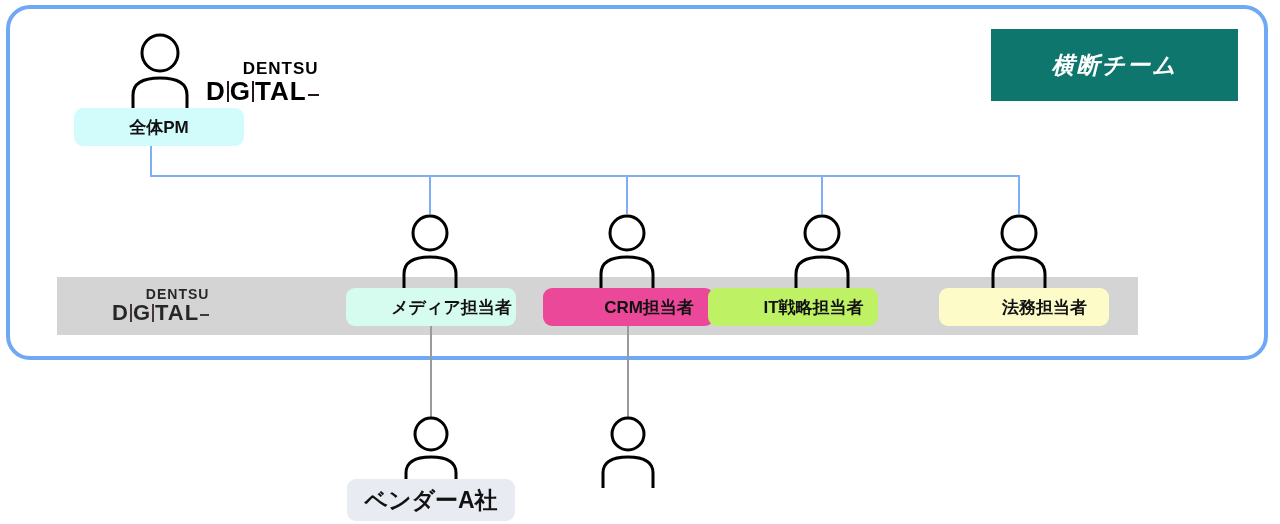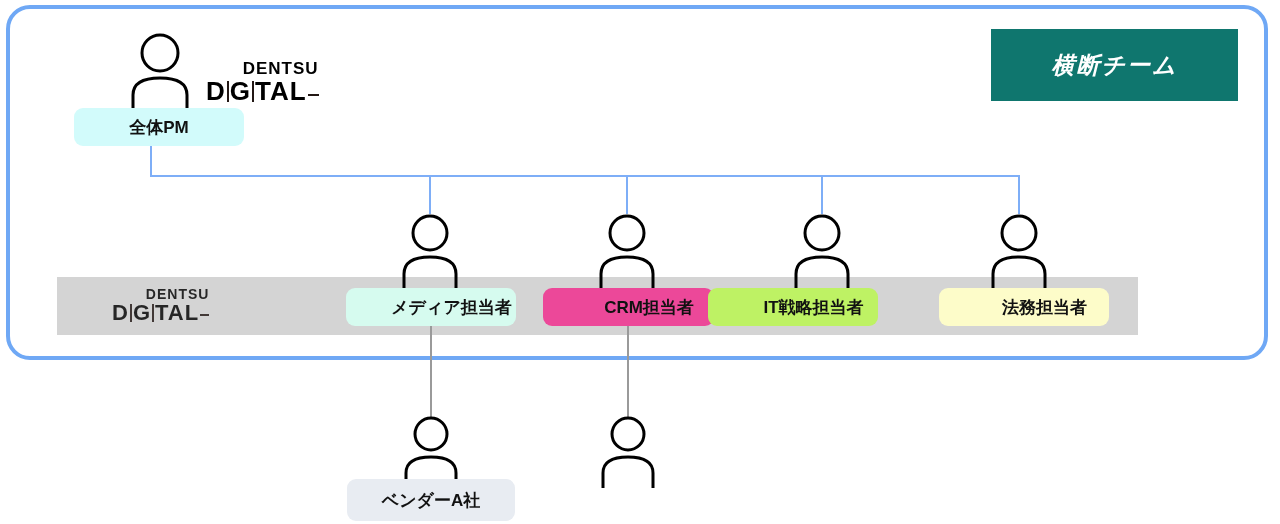--- a/index.html
+++ b/index.html
@@ -86,21 +86,21 @@
     top: 288px;
     height: 38px;
     font-size: 17px;
     padding-left: 41px;
   }
   .nodebox.vendor {
     top: 479px;
     height: 42px;
     width: 168px;
     background: #e8ecf2;
-    font-size: 17px;
+    font-size: 23px;
   }
   
   .line-blue {
     position: absolute;
     background: #7eaef7;
   }
   .line-gray {
     position: absolute;
     background: #9a9a9a;
   }

